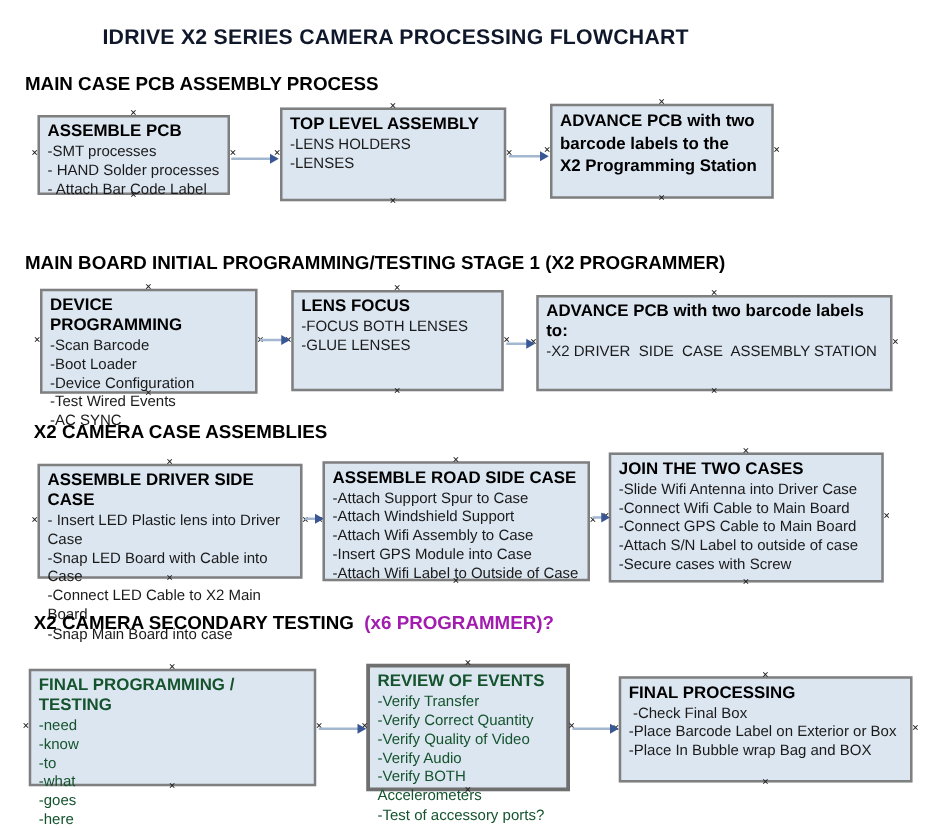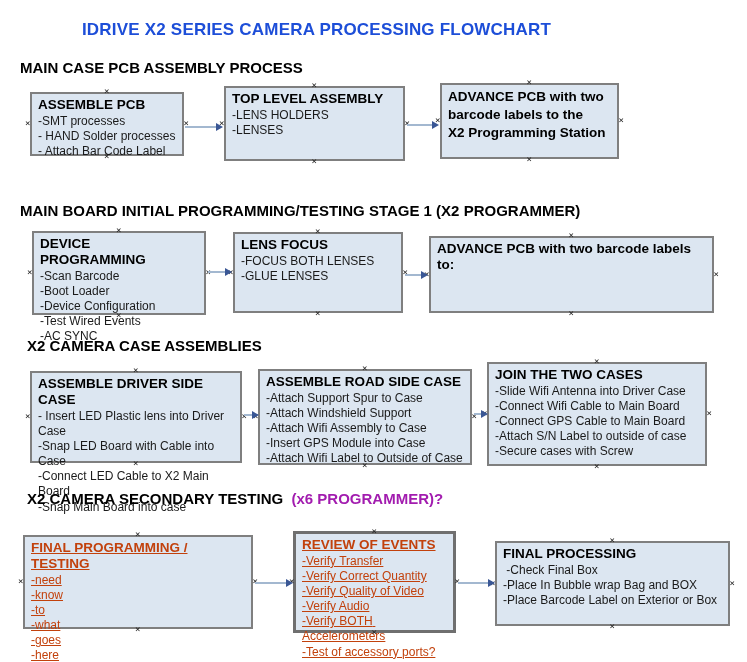--- a/index.html
+++ b/index.html
@@ -11,21 +11,21 @@
   }
   .canvas {
     position: absolute; left: 0; top: 0;
     width: 747px; height: 662px;
     background: #ffffff;
     overflow: hidden;
   }
   .chart-title {
     position: absolute; left: 0; top: 20px; width: 633px;
     text-align: center;
-    font-size: 17px; font-weight: bold; color: #1d4ed8;
+    font-size: 17px; font-weight: bold; color: #0f172a;
     letter-spacing: 0.2px;
   }
   .section-heading {
     position: absolute;
     font-size: 15px; font-weight: bold; color: #000000;
     white-space: pre;
   }
   .section-heading .red-part { color: #a21caf; }
   .fc-box {
     position: absolute;
@@ -39,21 +39,21 @@
     font-size: 13.5px; font-weight: bold; color: #000000;
     line-height: 1.18;
     white-space: pre-line;
     margin-bottom: 1px;
   }
   .box-line {
     font-size: 12px; color: #1a1a1a;
     line-height: 1.26;
     white-space: pre-wrap;
   }
-  .fc-box.red .box-title, .fc-box.red .box-line { color: #c2410c; text-decoration: underline; }
+  .fc-box.red .box-title, .fc-box.red .box-line { color: #14532d; }
   
   .arrow {
     position: absolute; height: 0;
     border-top: 2px solid #a3b8d0;
   }
   .arrow::after {
     content: "";
     position: absolute; right: -2px; top: -5px;
     width: 0; height: 0;
     border-left: 7px solid #3a5795;
@@ -134,20 +134,21 @@
     <div class="box-line">-FOCUS BOTH LENSES</div>
     <div class="box-line">-GLUE LENSES</div>
   <span class="handle t">×</span>
       <span class="handle b">×</span>
       <span class="handle l">×</span>
       <span class="handle r">×</span>
     </div>
 
   <div class="fc-box" style="left:429px; top:236px; width:285px; height:77px;">
     <div class="box-title">ADVANCE PCB with two barcode labels to:</div>
+    <div class="box-line">-X2 DRIVER  SIDE  CASE  ASSEMBLY STATION</div>
   <span class="handle t">×</span>
       <span class="handle b">×</span>
       <span class="handle l">×</span>
       <span class="handle r">×</span>
     </div>
 
   <div class="arrow" style="left:208px; top:271px; width:22px;"></div>
   <div class="arrow" style="left:405px; top:274px; width:21px;"></div>
 
   <div class="section-heading" style="left:27px; top:337px;">X2 CAMERA CASE ASSEMBLIES</div>
@@ -219,22 +220,22 @@
     <div class="box-line">-Test of accessory ports?</div>
   <span class="handle t">×</span>
       <span class="handle b">×</span>
       <span class="handle l">×</span>
       <span class="handle r">×</span>
     </div>
 
   <div class="fc-box" style="left:495px; top:541px; width:235px; height:85px;">
     <div class="box-title">FINAL PROCESSING</div>
     <div class="box-line"> -Check Final Box</div>
+    <div class="box-line">-Place Barcode Label on Exterior or Box</div>
     <div class="box-line">-Place In Bubble wrap Bag and BOX</div>
-    <div class="box-line">-Place Barcode Label on Exterior or Box</div>
   <span class="handle t">×</span>
       <span class="handle b">×</span>
       <span class="handle l">×</span>
       <span class="handle r">×</span>
     </div>
 
   <div class="arrow" style="left:255px; top:582px; width:36px;"></div>
   <div class="arrow" style="left:458px; top:582px; width:35px;"></div>
 
 </div>

